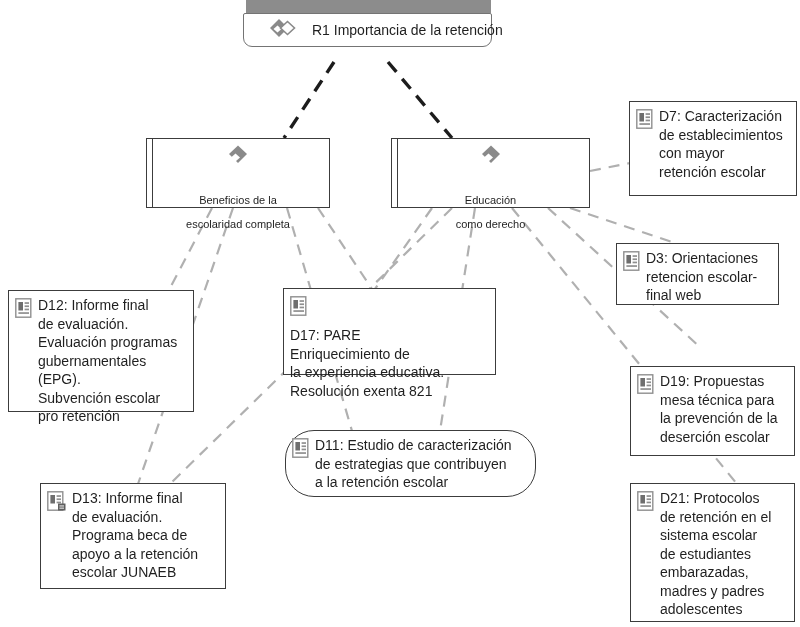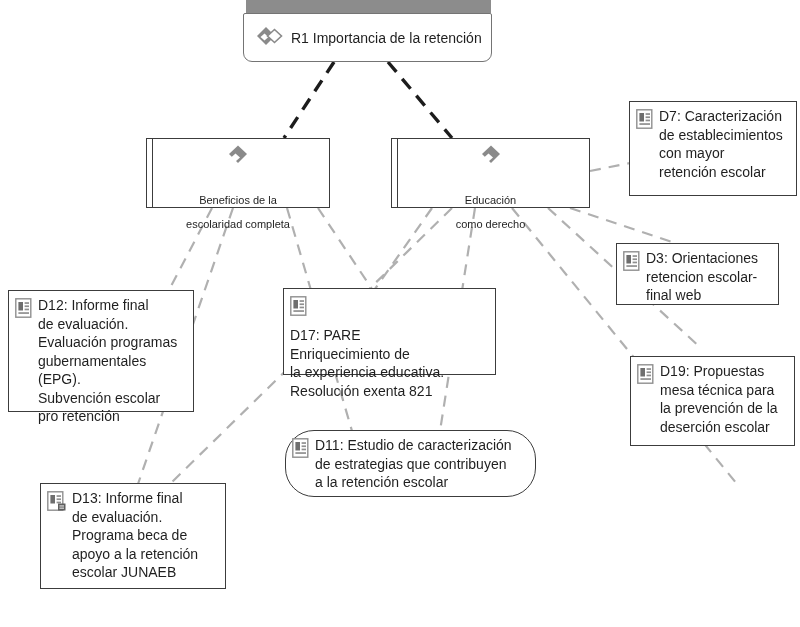--- a/index.html
+++ b/index.html
@@ -13,23 +13,23 @@
   .edge-black { stroke:#1c1c1c; stroke-width:3.4; stroke-dasharray:13 9; fill:none; }
 
   .node { position:absolute; box-sizing:border-box; background:#fff; }
 
   
   .root-header {
     position:absolute; left:246px; top:0; width:245px; height:13px;
     background:#8c8c8c;
   }
   .root-body {
-    left:243px; top:13px; width:249px; height:49px;
+    left:243px; top:13px; width:249px; height:34px;
     border:1px solid #747474; border-radius:2px 2px 9px 9px;
-    display:flex; align-items:center; padding-left:13px; gap:8px;
+    display:flex; align-items:center; padding-left:26px; gap:16px;
   }
   .root-label { font-size:14px; white-space:nowrap; }
 
   
   .theme {
     border:1.5px solid #3c3c3c; text-align:center;
   }
   .theme::before {
     content:""; position:absolute; left:4.5px; top:0; bottom:0;
     width:1.5px; background:#3c3c3c;
@@ -47,21 +47,21 @@
 
   
   .pos-beneficios { left:146px; top:138px; width:184px; height:70px; }
   .pos-educacion  { left:391px; top:138px; width:199px; height:70px; }
   .pos-d12 { left:8px;   top:290px; width:186px; height:122px; }
   .pos-d13 { left:8px;   top:483px; width:186px; height:106px;margin-left:32px; }
   .pos-d17 { left:283px; top:288px; width:213px; height:87px;flex-direction:column; }
   .pos-d11 { left:285px; top:430px; width:251px; height:67px;border-radius:29px; }
   .pos-d7  { left:629px; top:101px; width:168px; height:95px; }
   .pos-d3  { left:616px; top:243px; width:163px; height:62px; }
-  .pos-d19 { left:630px; top:356px; width:165px; height:90px; }
+  .pos-d19 { left:630px; top:366px; width:165px; height:90px; }
   .pos-d21 { left:630px; top:483px; width:165px; height:139px; }
 </style>
 </head>
 <body>
 
 <div class="canvas">
 
   <svg class="edge-layer">
 
     <line class="edge-gray" x1="212" y1="208" x2="168" y2="292"></line>
@@ -229,14 +229,33 @@
         <rect x="9.6" y="10.6" width="4.4" height="1.7" fill="#8f8f8f"></rect>
         <rect x="3.4" y="14.2" width="10.6" height="1.7" fill="#8f8f8f"></rect>
       </svg>
     </span>
     <div class="d-label">D19: Propuestas
 mesa técnica para
 la prevención de la
 deserción escolar</div>
   </div>
 
+  <div class="node doc pos-d21">
+    <span class="d-icon">
+      <svg width="17" height="20" viewBox="0 0 17 20">
+        <rect x="0.8" y="0.8" width="15" height="18.4" fill="#fff" stroke="#8f8f8f" stroke-width="1.4"></rect>
+        <rect x="3.4" y="4" width="4.6" height="8.5" fill="#6e6e6e"></rect>
+        <rect x="9.6" y="4.2" width="4.4" height="1.7" fill="#8f8f8f"></rect>
+        <rect x="9.6" y="7.4" width="4.4" height="1.7" fill="#8f8f8f"></rect>
+        <rect x="9.6" y="10.6" width="4.4" height="1.7" fill="#8f8f8f"></rect>
+        <rect x="3.4" y="14.2" width="10.6" height="1.7" fill="#8f8f8f"></rect>
+      </svg>
+    </span>
+    <div class="d-label">D21: Protocolos
+de retención en el
+sistema escolar
+de estudiantes
+embarazadas,
+madres y padres
+adolescentes</div>
+  </div>
 
 </div>
 
 </body></html>

